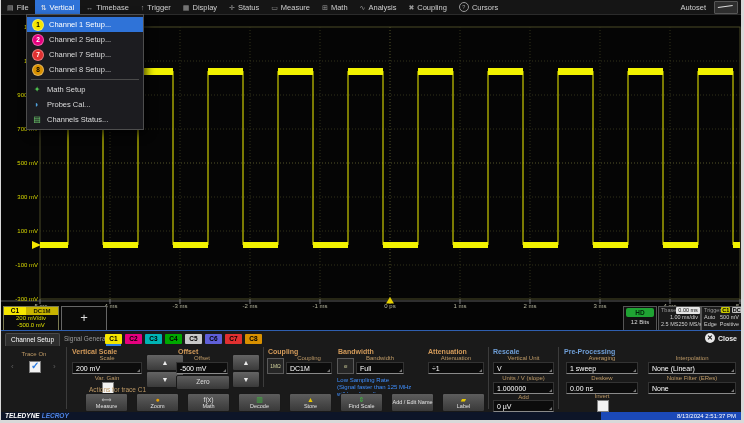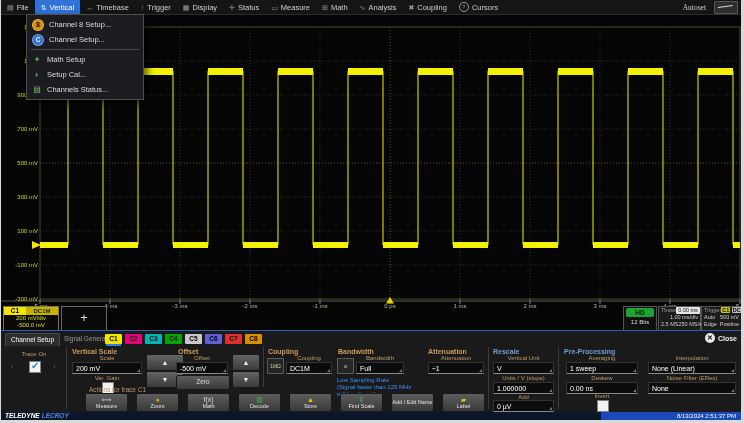--- a/index.html
+++ b/index.html
@@ -7,21 +7,21 @@
   .app{position:absolute;left:1px;top:0;width:740px;height:420px;background:#050505;overflow:hidden;}
 
   
   .menubar{position:absolute;left:0;top:0;width:740px;height:14px;background:#151515;border-bottom:1px solid #2b2b2b;display:flex;align-items:stretch;z-index:30;}
   #menu-items{display:flex;align-items:stretch;}
   .mitem{display:flex;align-items:center;gap:3px;padding:0 6px;font-size:7.5px;color:#cfcfcf;cursor:default;}
   .mitem.sel{background:#2f73d8;color:#fff;}
   .micon{font-size:7px;color:#9a9a9a;line-height:7px;}
   .mitem.sel .micon{color:#e8e8e8;}
   .micon.circ{width:8px;height:8px;border:1px solid #9a9a9a;border-radius:50%;font-size:5.5px;display:flex;align-items:center;justify-content:center;}
-  .autoset{margin-left:auto;display:flex;align-items:center;font-size:7.5px;color:#cfcfcf;padding-right:4px;font-family:Liberation Serif, serif;}
+  .autoset{margin-left:auto;display:flex;align-items:center;font-size:7.5px;color:#cfcfcf;padding-right:4px;}
   .logotile{width:22px;height:11px;margin:1px 3px 0 4px;background:#2e2e2e;border:1px solid #565656;border-radius:1px;position:relative;}
   .logotile::after{content:"";position:absolute;left:3px;top:4px;width:15px;height:3px;border-top:1px solid #dcdcdc;transform:rotate(-8deg);}
 
   
   .dropdown{position:absolute;left:25px;top:14px;width:116px;background:#1c1c20;border:1px solid #4d4d4d;z-index:40;padding:2px 0;box-shadow:3px 4px 8px rgba(0,0,0,.65);}
   .ditem{display:flex;align-items:center;gap:5px;height:15px;padding:0 5px;font-size:7.5px;color:#dcdcdc;white-space:nowrap;}
   .ditem.sel{background:#2f73d8;color:#fff;}
   .badge{flex:0 0 10px;width:10px;height:10px;border-radius:50%;font-size:6.5px;font-weight:bold;display:flex;align-items:center;justify-content:center;border:1px solid rgba(255,255,255,.35);}
   .dglyph{flex:0 0 10px;font-size:8px;text-align:center;line-height:10px;}
   .dsep{height:1px;background:#4a4a4a;margin:2px 4px;}
@@ -211,38 +211,46 @@
             <span class="micon circ">?</span>
             <span>Cursors</span>
           </div>
         </div>
       <div class="autoset">Autoset</div>
       <div class="logotile"></div>
     </div>
 
     <div class="dropdown">
       <div id="dd-ch">
+          <div class="ditem sel">
+            <span class="badge" style="background: rgb(245, 230, 0); color: rgb(0, 0, 0);">1</span>
+            <span>Channel 1 Setup...</span>
+          </div>
+          <div class="ditem">
+            <span class="badge" style="background: rgb(230, 0, 126); color: rgb(255, 255, 255);">2</span>
+            <span>Channel 2 Setup...</span>
+          </div>
+          <div class="ditem">
+            <span class="badge" style="background: rgb(224, 48, 48); color: rgb(255, 255, 255);">7</span>
+            <span>Channel 7 Setup...</span>
+          </div>
           <div class="ditem">
             <span class="badge" style="background: rgb(216, 144, 0); color: rgb(0, 0, 0);">8</span>
             <span>Channel 8 Setup...</span>
           </div>
-          <div class="ditem">
-            <span class="badge" style="background: rgb(47, 115, 216); color: rgb(255, 255, 255);">C</span>
-            <span>Channel Setup...</span>
-          </div>
         </div>
       <div class="dsep"></div>
       <div id="dd-tools">
           <div class="ditem">
             <span class="dglyph" style="color: rgb(79, 194, 79);">✦</span>
             <span>Math Setup</span>
           </div>
           <div class="ditem">
             <span class="dglyph" style="color: rgb(79, 159, 216);">◗</span>
-            <span>Setup Cal...</span>
+            <span>Probes Cal...</span>
           </div>
           <div class="ditem">
             <span class="dglyph" style="color: rgb(111, 207, 111);">▤</span>
             <span>Channels Status...</span>
           </div>
         </div>
     </div>
 
     <div class="descbox">
       <div class="dtop">

